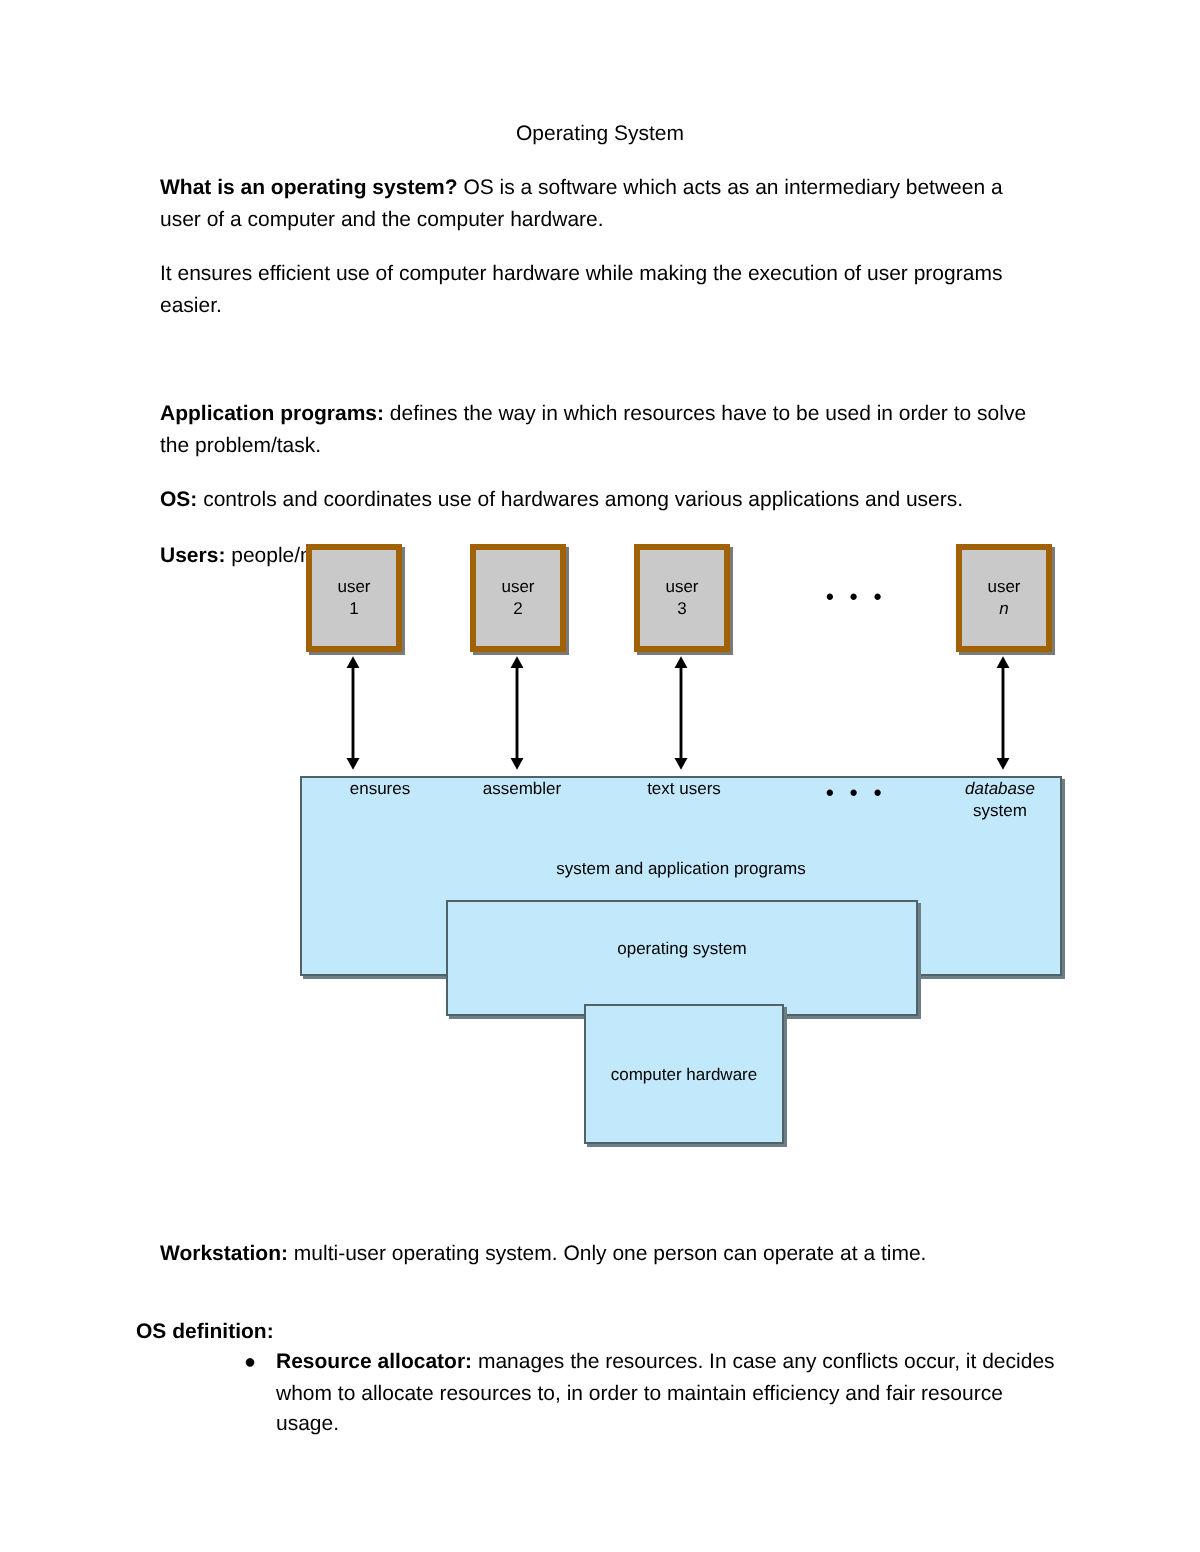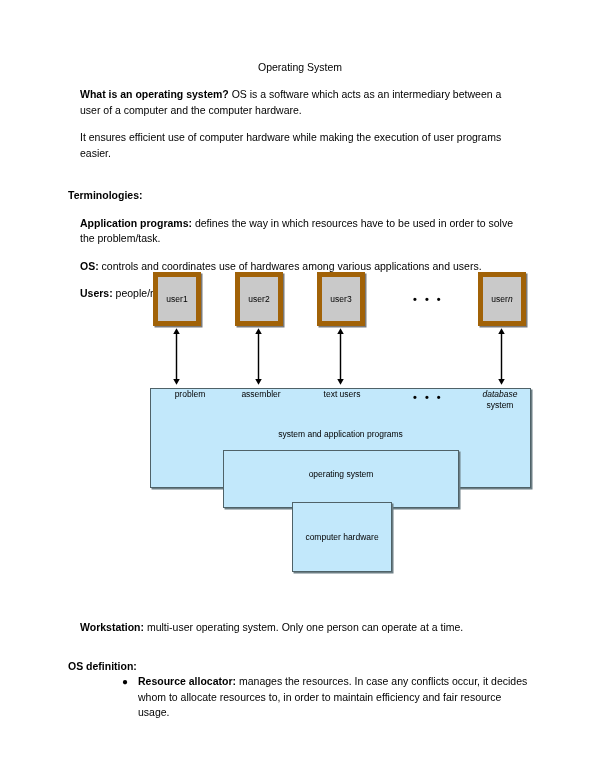--- a/index.html
+++ b/index.html
@@ -91,25 +91,25 @@
     height: 776px;
     pointer-events: none;
   }
   .diagram .node { pointer-events: auto; }
 
   .user-box {
     position: absolute;
     width: 48px;
     height: 54px;
     background: #c9c9c9;
-    border: 5px solid #a16207;
+    border: 3px solid #a16207;
     box-shadow: 1.5px 1.5px 0 #7a7a7a;
     box-sizing: border-box;
     display: flex;
-    flex-direction: row;
+    flex-direction: column;
     align-items: center;
     justify-content: center;
     font-size: 8.5px;
     line-height: 11px;
     color: #000;
   }
 
   .blue-box {
     position: absolute;
     background: #c2e8fb;
@@ -149,21 +149,20 @@
   <div class="content">
 
     <div class="doc-title">Operating System</div>
 
     <p class="para"><span class="bold">What is an operating system?</span><span> OS is a software which acts as an intermediary between a user of a computer and the computer hardware.</span></p>
 
     <p class="para">It ensures efficient use of computer hardware while making the execution of user programs easier.</p>
 
     <div class="spacer-md"></div>
 
-    <div class="section-head">Terminologies:</div>
 
     <p class="para indent-1"><span class="bold">Application programs:</span><span> defines the way in which resources have to be used in order to solve the problem/task.</span></p>
 
     <p class="para indent-1"><span class="bold">OS:</span><span> controls and coordinates use of hardwares among various applications and users.</span></p>
 
     <p class="para indent-1"><span class="bold">Users:</span><span> people/machines</span></p>
 
   </div>
 
   <div class="diagram">
@@ -209,21 +208,21 @@
     </svg>
 
     <svg class="arrow" style="left:497px; top:325px;" width="10" height="63" viewBox="0 0 10 63">
       <line x1="5" y1="5" x2="5" y2="58" stroke="#000" stroke-width="1.6"></line>
       <polygon points="5,0 1.4,6.5 8.6,6.5" fill="#000"></polygon>
       <polygon points="5,63 1.4,56.5 8.6,56.5" fill="#000"></polygon>
     </svg>
 
     <div class="blue-box node" style="left:150px; top:388px; width:381px; height:100px;"></div>
 
-    <div class="prog-label" style="left:155px; top:389px; width:70px;">problem</div>
+    <div class="prog-label" style="left:155px; top:389px; width:70px;">ensures</div>
     <div class="prog-label" style="left:226px; top:389px; width:70px;">assembler</div>
     <div class="prog-label" style="left:306px; top:389px; width:72px;">text users</div>
     <div class="ellipsis-dots" style="left:413px; top:392px;">• • •</div>
     <div class="prog-label" style="left:471px; top:389px; width:58px;font-style:italic;">database</div>
     <div class="prog-label" style="left:471px; top:400px; width:58px;text-align:center;">system</div>
 
     <div class="prog-label" style="left:150px; top:417px; width:381px;margin-top:12px;">system and application programs</div>
 
     <div class="blue-box node" style="left:223px; top:450px; width:236px; height:58px;"></div>
     <div class="prog-label" style="left:223px; top:469px; width:236px;">operating system</div>

